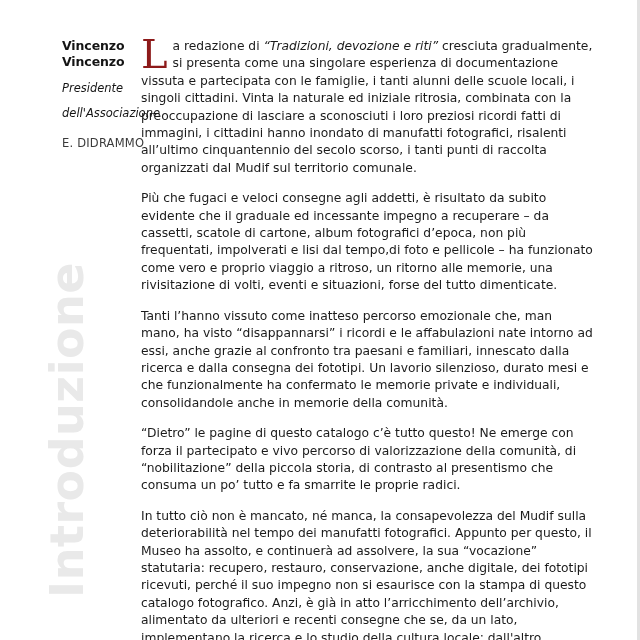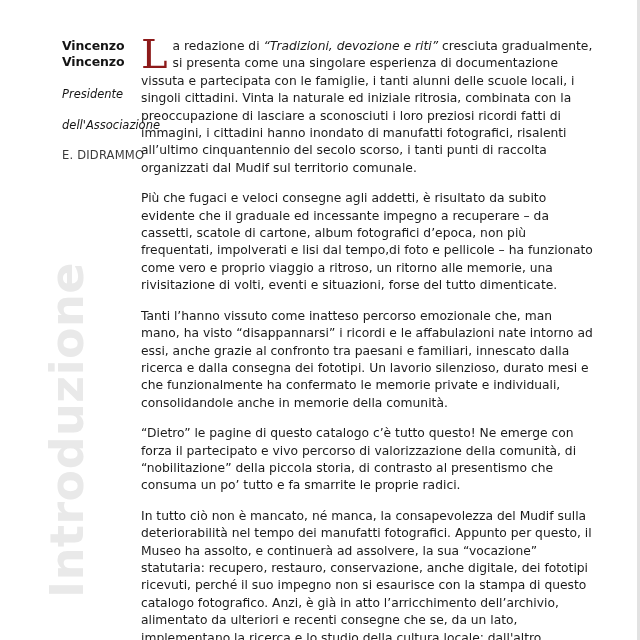--- a/index.html
+++ b/index.html
@@ -49,21 +49,21 @@
     text-align: left;
     line-height: 1.28;
   }
   .author-name {
     font-size: 12.5px;
     font-weight: bold;
     color: #141414;
     letter-spacing: -0.1px;
   }
   .author-role {
-    margin-top: 17px;
+    margin-top: 11px;
     font-size: 11.5px;
     font-style: italic;
     color: #141414;
     line-height: 1.25;
   }
   .author-org {
     margin-top: 15px;
     font-size: 11.5px;
     color: #3a3a3a;
     letter-spacing: 0.2px;

